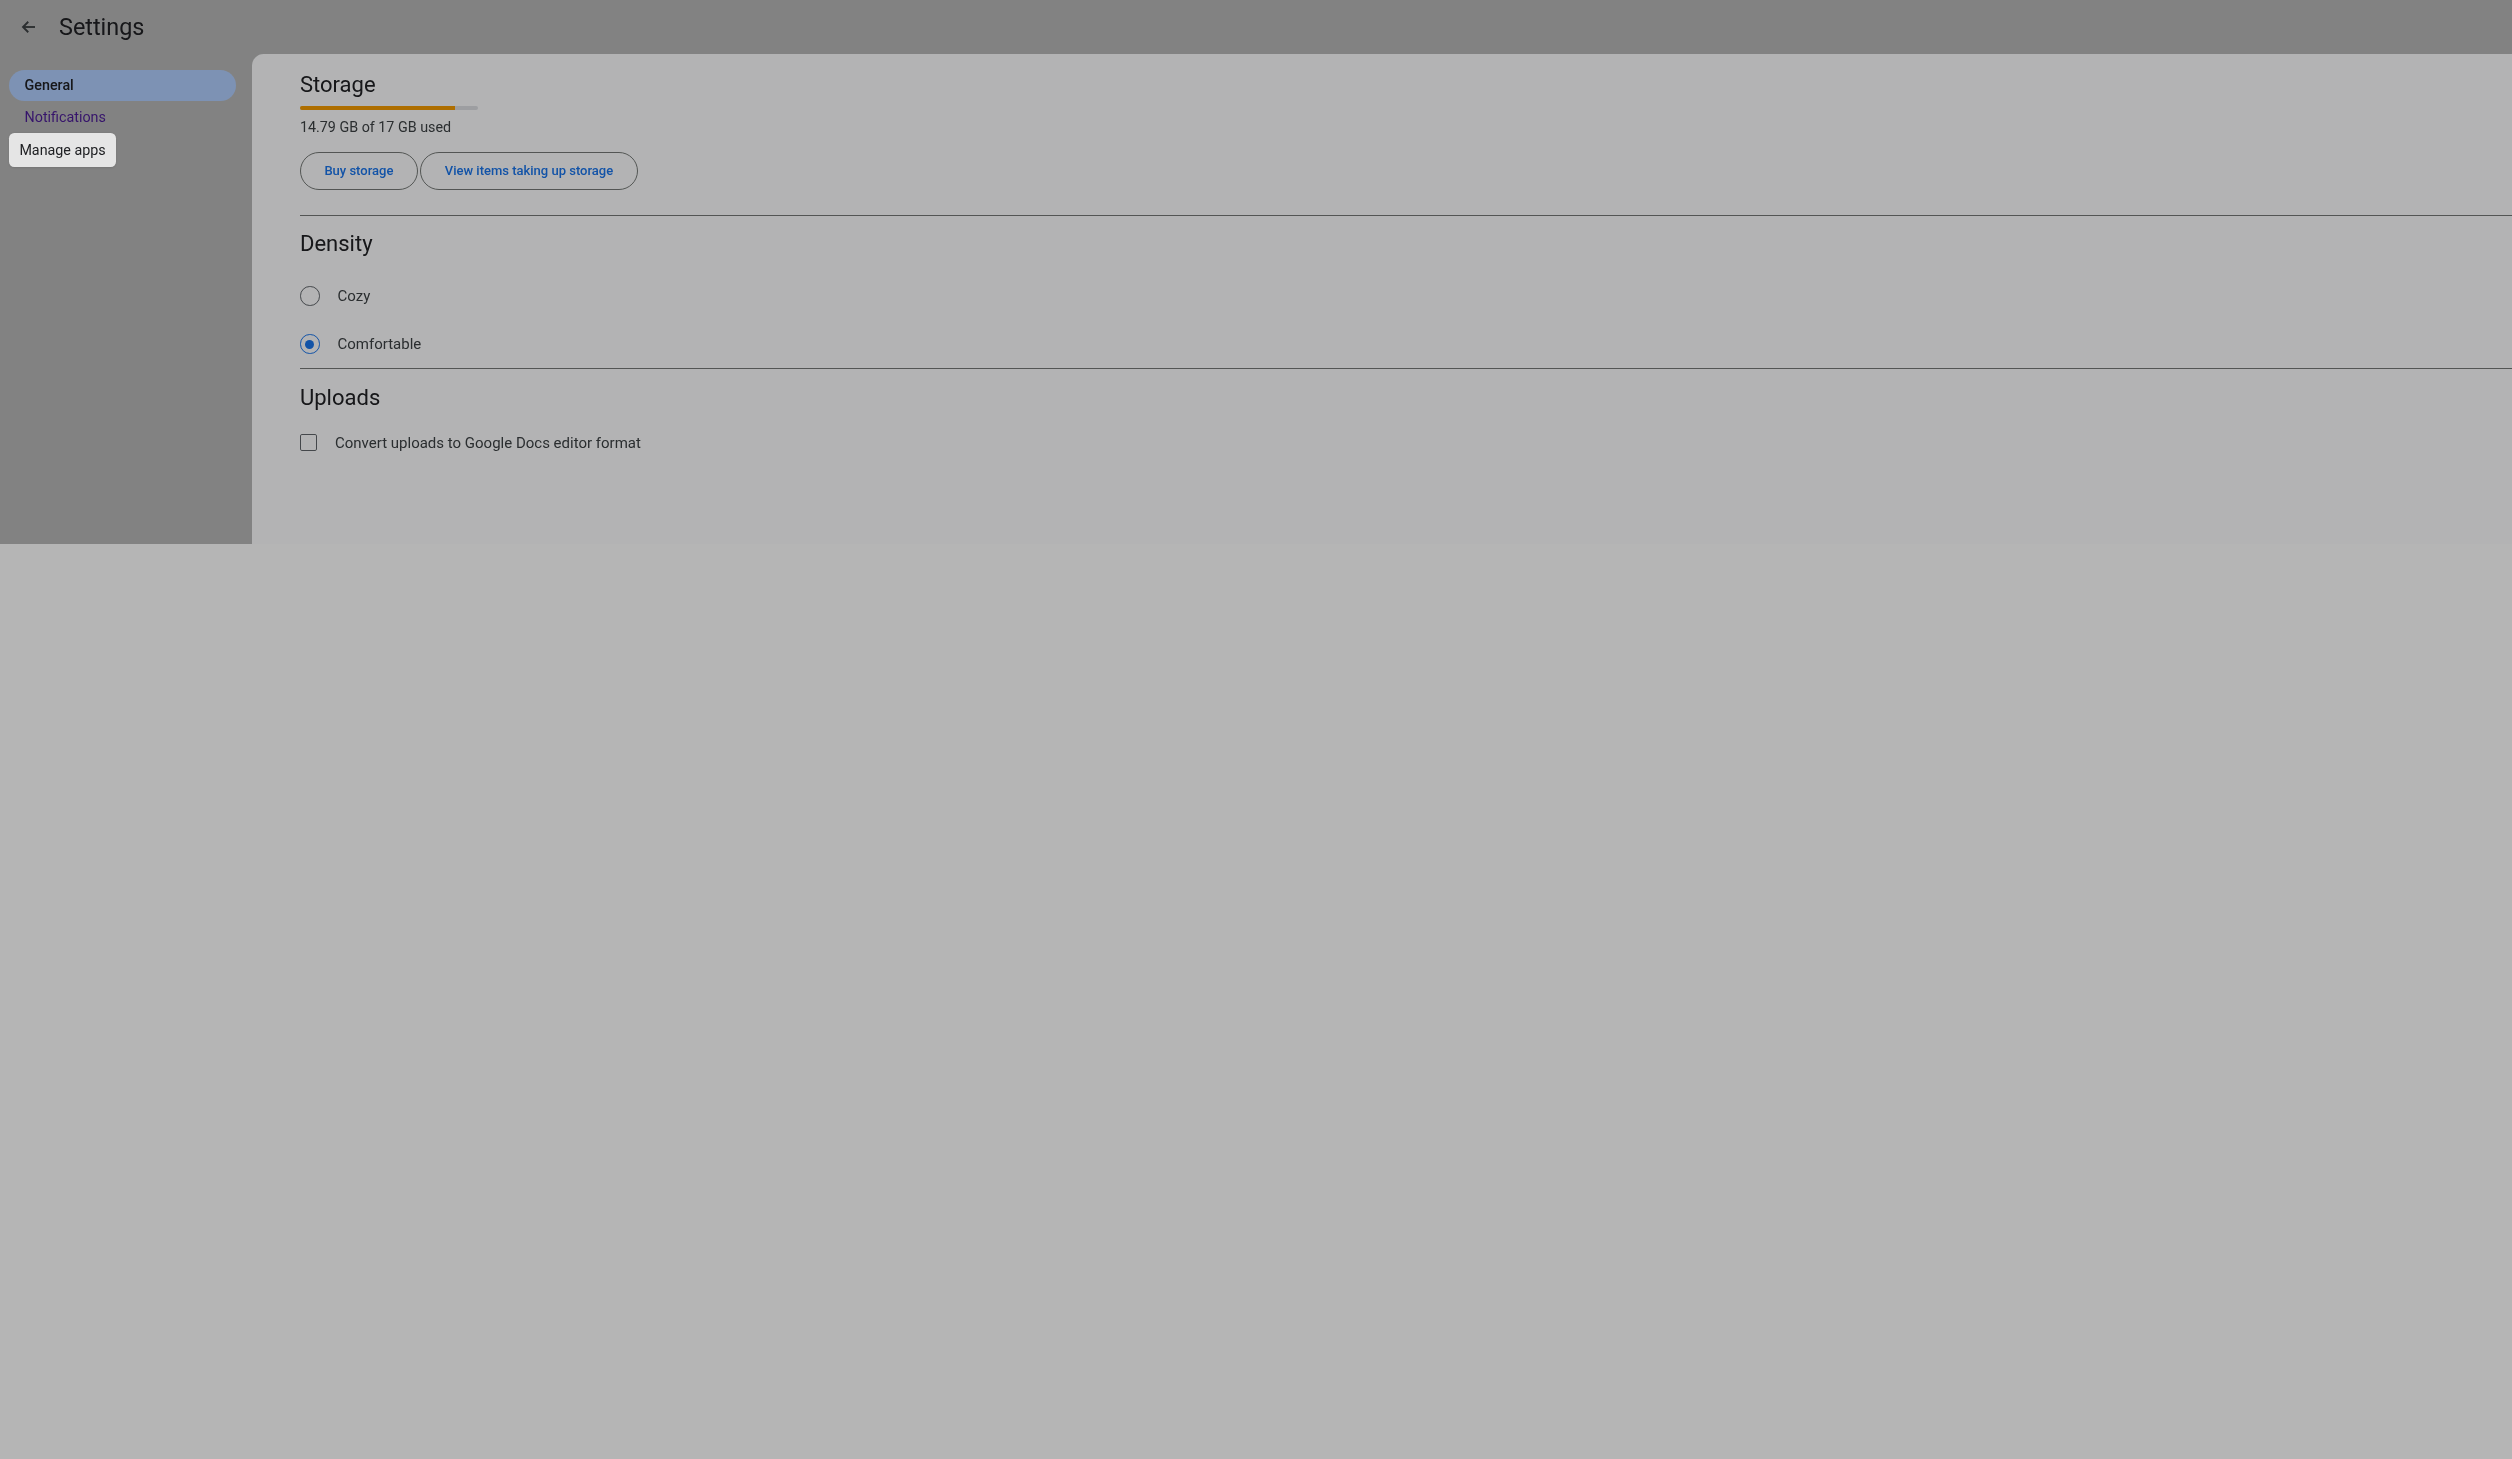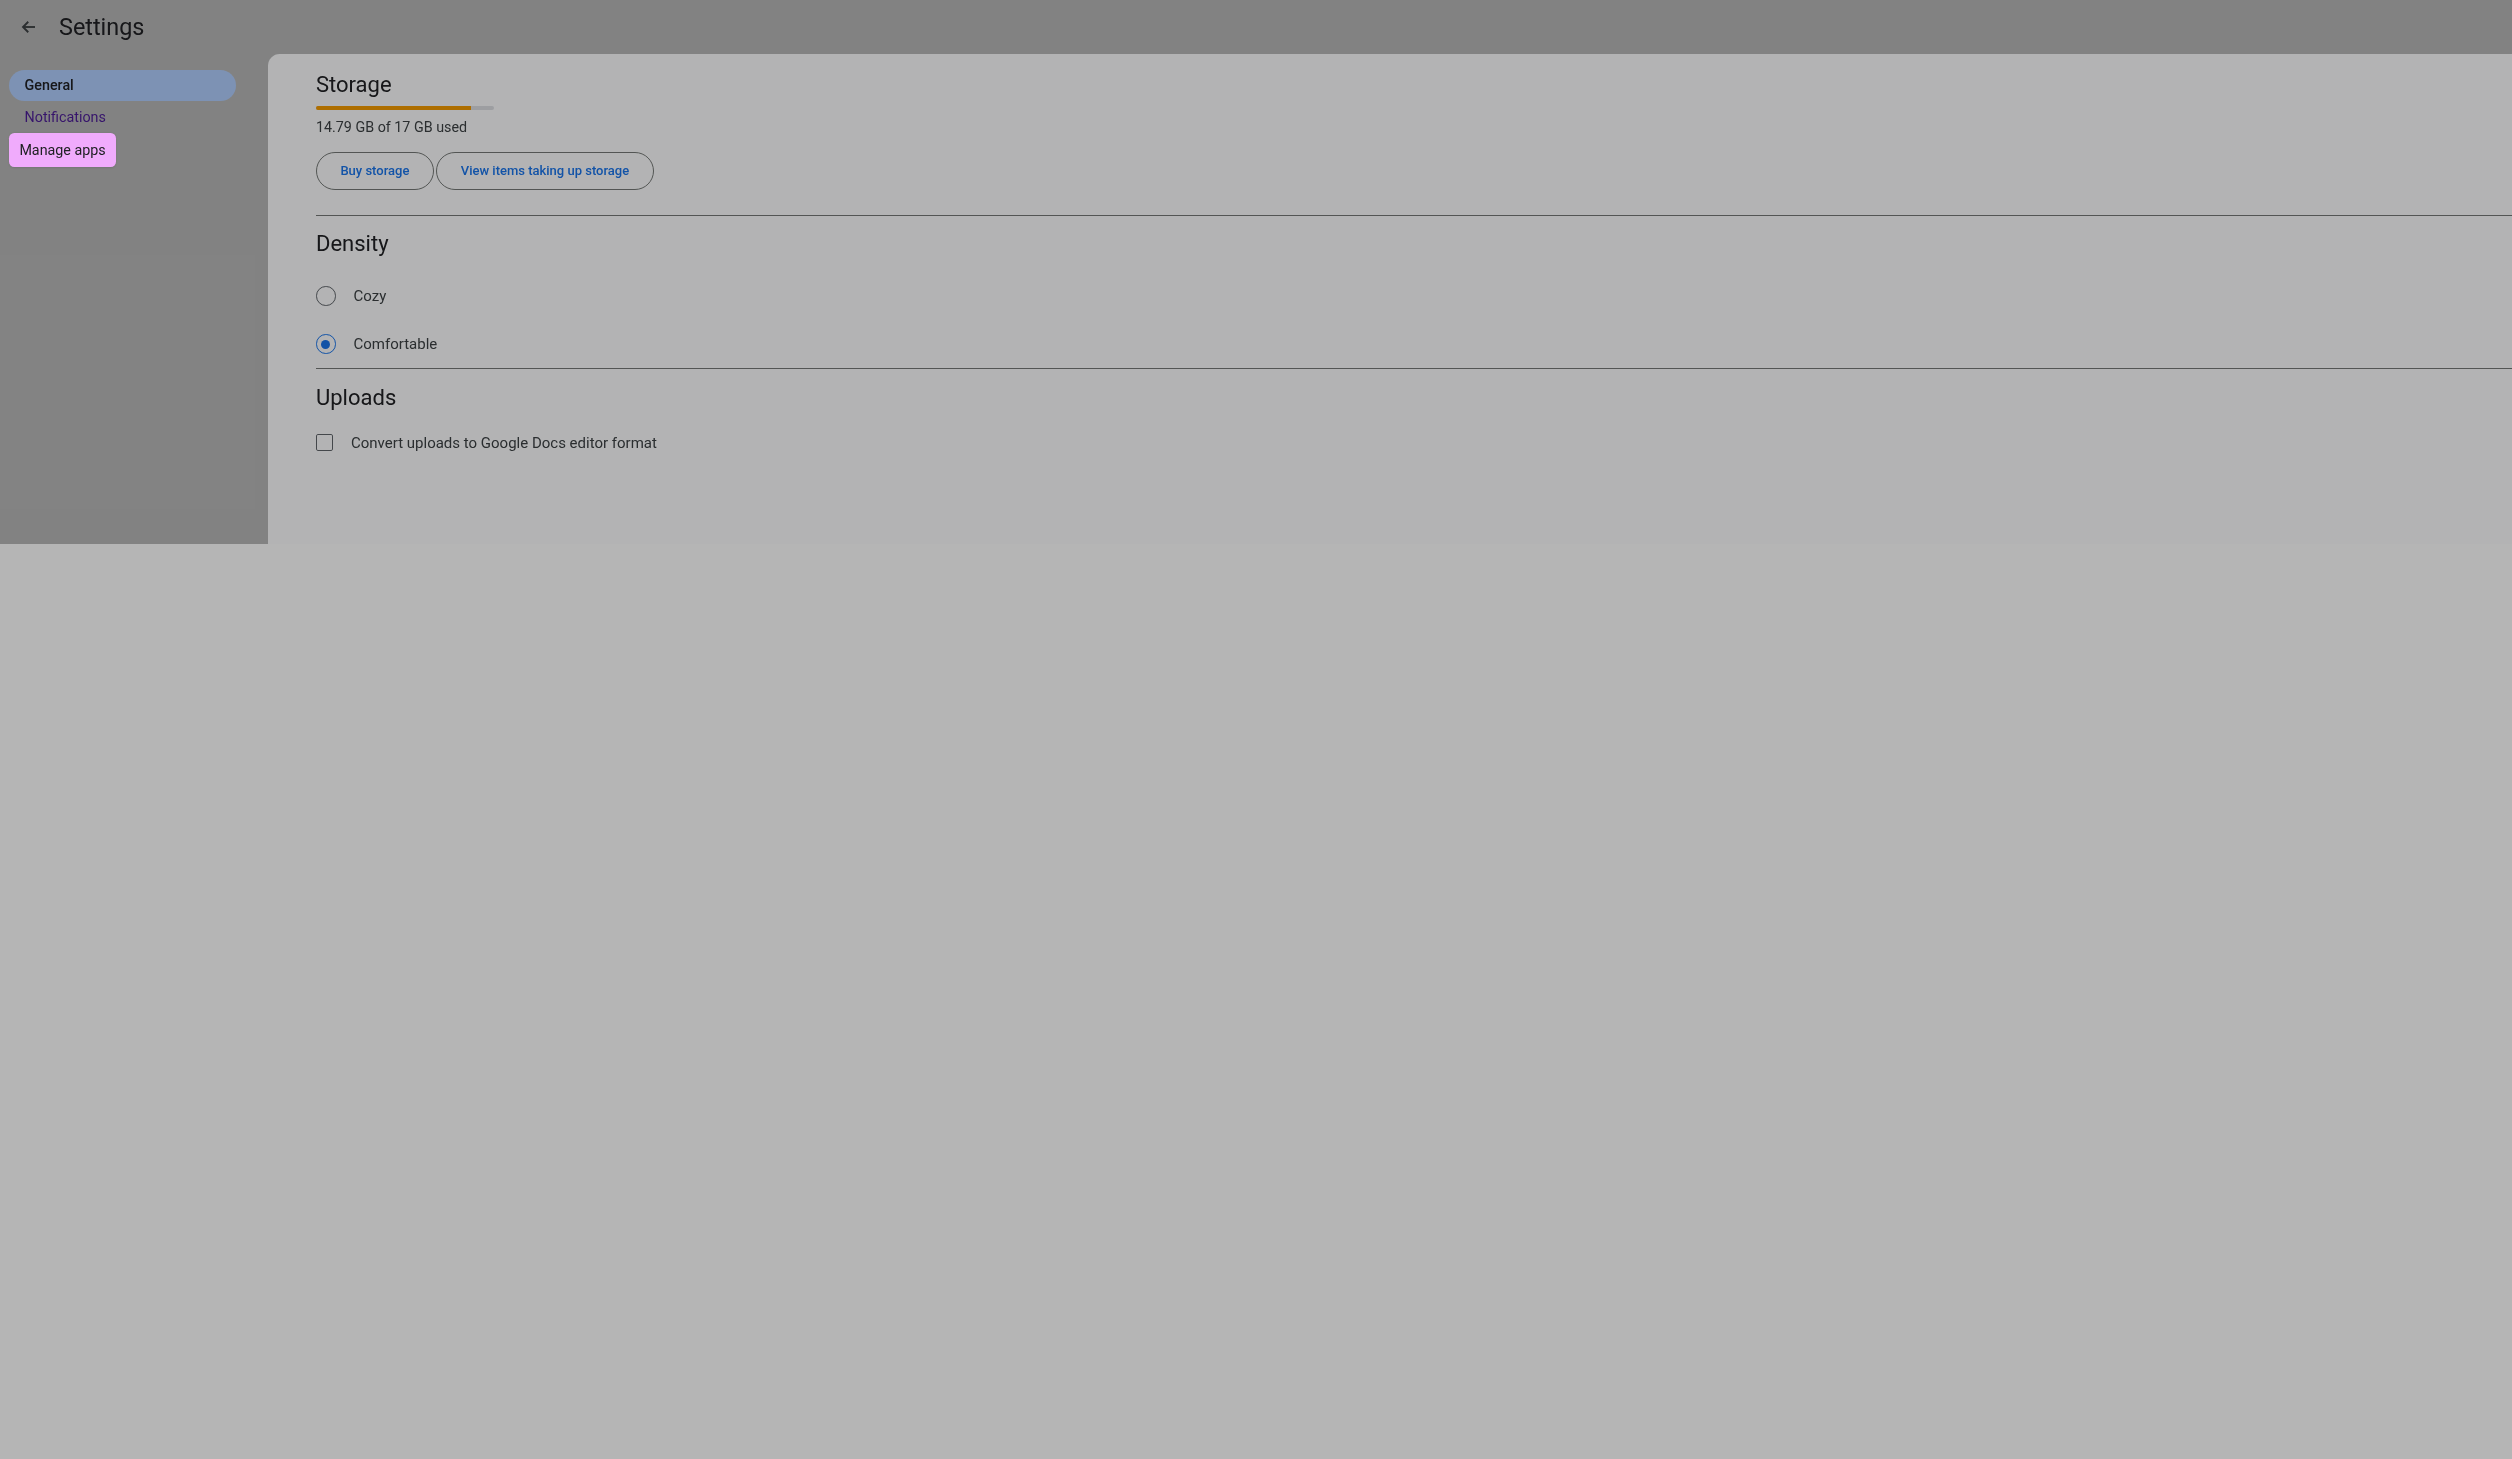--- a/index.html
+++ b/index.html
@@ -44,21 +44,20 @@
       fill: none;
     }
     .title {
       font-size: 23.4px;
       font-weight: 400;
       color: #202124;
     }
     .layout {
       display: flex;
       height: calc(100% - 52px);
-      gap: 16px;
     }
     .sidebar {
       width: 252px;
       padding: 15.6px 9px 0 9px;
       display: flex;
       flex-direction: column;
       gap: 0;
     }
     .sidebar-item {
       padding: 7.8px 15.6px;
@@ -69,21 +68,21 @@
       display: inline-block;
       width: fit-content;
       min-width: 227px;
     }
     .sidebar-item.selected {
       background: #aecbfa;
       color: #202124;
       font-weight: 500;
     }
     .sidebar-item.highlighted {
-      background: #f0abfc;
+      background: #e5e5e5;
       color: #202124;
       border-radius: 5.2px;
       min-width: auto;
       padding: 9px 10.4px;
       position: relative;
       z-index: 10;
       box-shadow: 0 0.6px 1.9px rgba(0,0,0,0.1);
     }
     .content {
       flex: 1;

